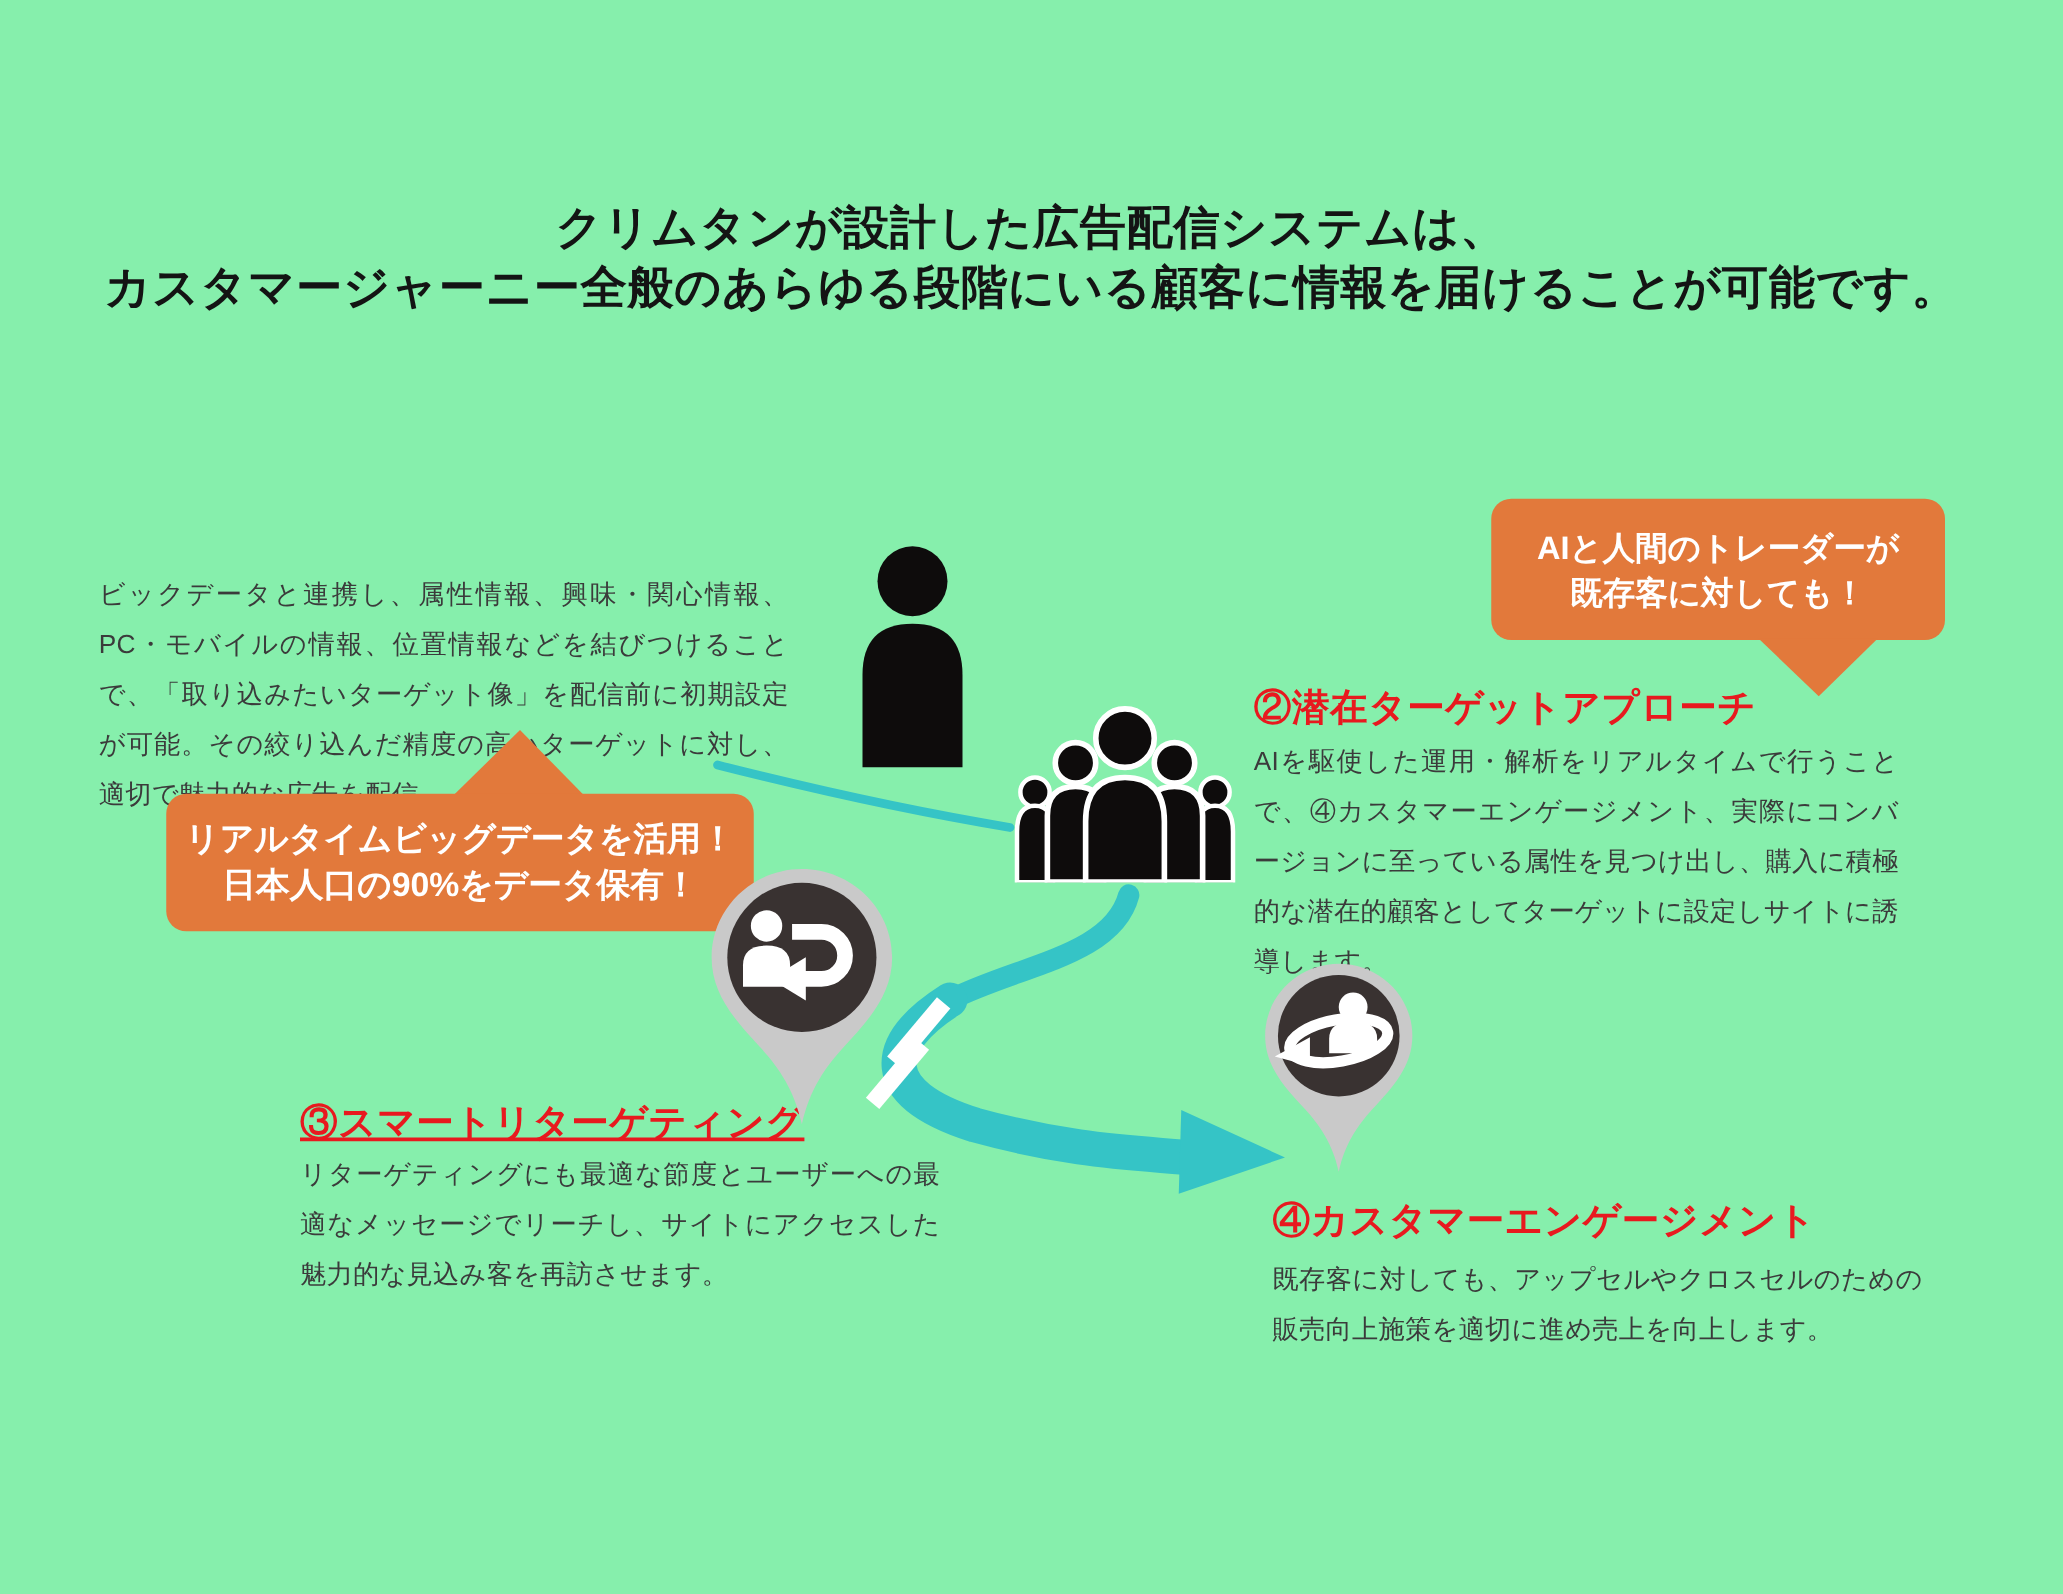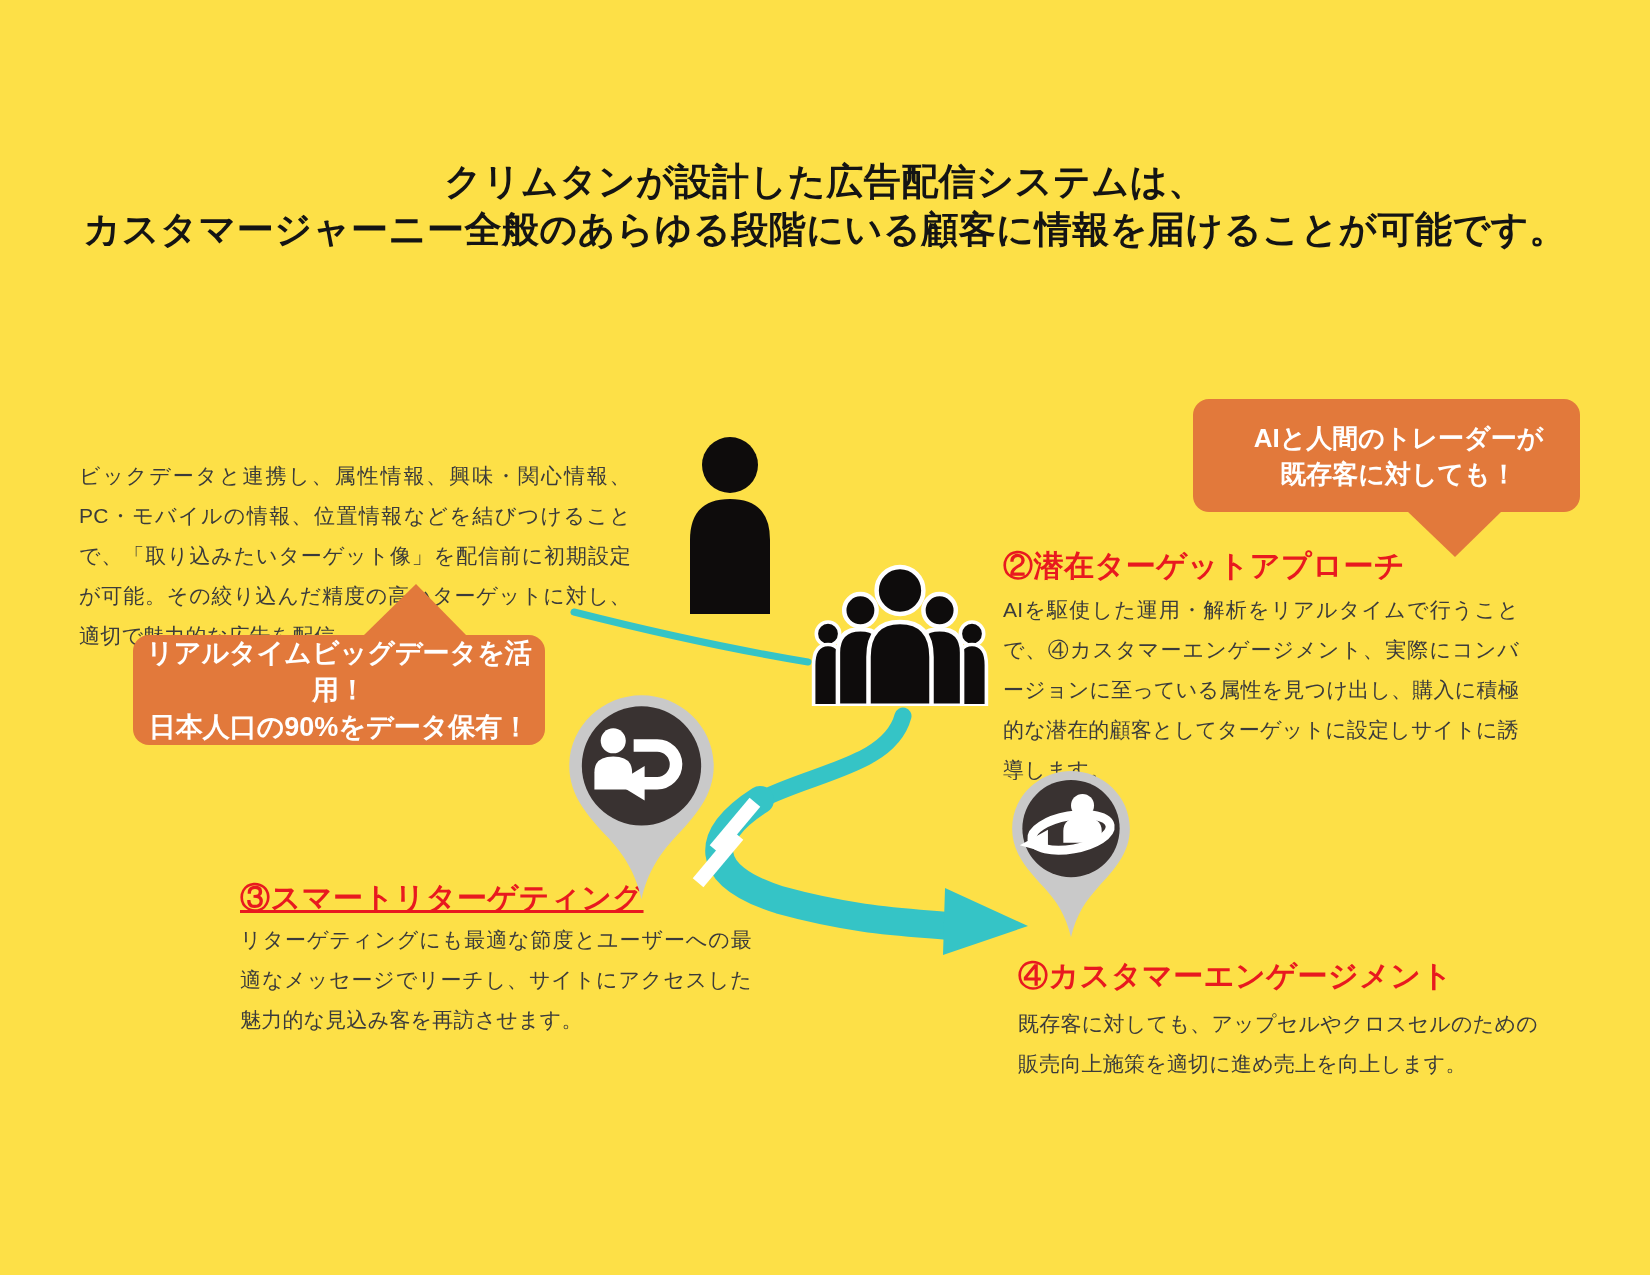--- a/index.html
+++ b/index.html
@@ -1,17 +1,17 @@
 <!DOCTYPE html>
 <html><head>
 <meta charset="utf-8">
 <style>
   html,body{margin:0;padding:0;background:#ffffff;}
   .canvas{
-    position:relative;width:1650px;height:1275px;background:#fde047;overflow:hidden;
+    position:relative;width:1650px;height:1275px;background:#86efac;overflow:hidden;
     font-family:"Liberation Sans",sans-serif;
   }
   .page-title{
     position:absolute;top:158px;left:0;width:1650px;text-align:center;
     font-size:37px;line-height:48px;font-weight:bold;color:#141414;letter-spacing:0.5px;
   }
   .sec-heading{
     position:absolute;font-size:30px;font-weight:bold;color:#e8191f;letter-spacing:0.5px;white-space:nowrap;
   }
   .sec-body{
@@ -23,22 +23,22 @@
   .h2{left:1003px;top:546px;}
   .b2{left:1003px;top:590px;width:516px;}
   .h3{left:240px;top:878px;text-decoration:underline;}
   .b3{left:240px;top:920px;width:512px;}
   .h4{left:1018px;top:956px;}
   .b4{left:1018px;top:1004px;width:520px;}
   .callout{
     position:absolute;background:#e2793b;border-radius:16px;color:#ffffff;font-weight:bold;
     display:flex;flex-direction:column;justify-content:center;align-items:center;text-align:center;
   }
-  .callout-left{left:133px;top:635px;width:412px;height:110px;font-size:27px;line-height:37px;}
-  .callout-right{left:1193px;top:399px;width:363px;height:113px;font-size:26px;line-height:36px;padding-left:24px;}
+  .callout-left{left:133px;top:635px;width:470px;height:110px;font-size:27px;line-height:37px;}
+  .callout-right{left:1193px;top:399px;width:363px;height:113px;font-size:26px;line-height:36px;}
   .tri-up{
     position:absolute;left:363px;top:584px;width:0;height:0;
     border-left:53px solid transparent;border-right:51px solid transparent;border-bottom:52px solid #e2793b;
   }
   .tri-down{
     position:absolute;left:1407px;top:511px;width:0;height:0;
     border-left:48px solid transparent;border-right:47px solid transparent;border-top:46px solid #e2793b;
   }
   .abs{position:absolute;}
 </style>

